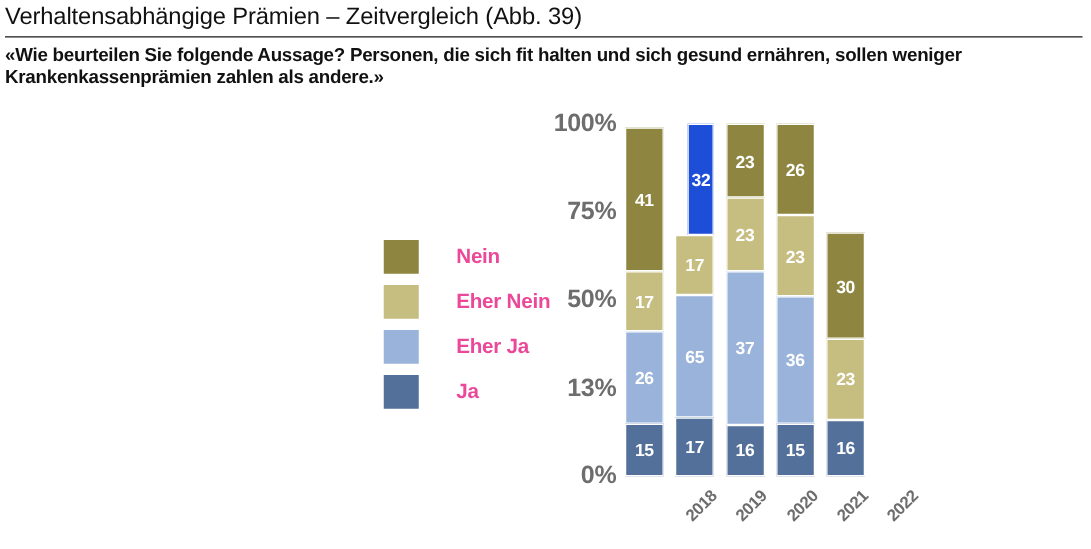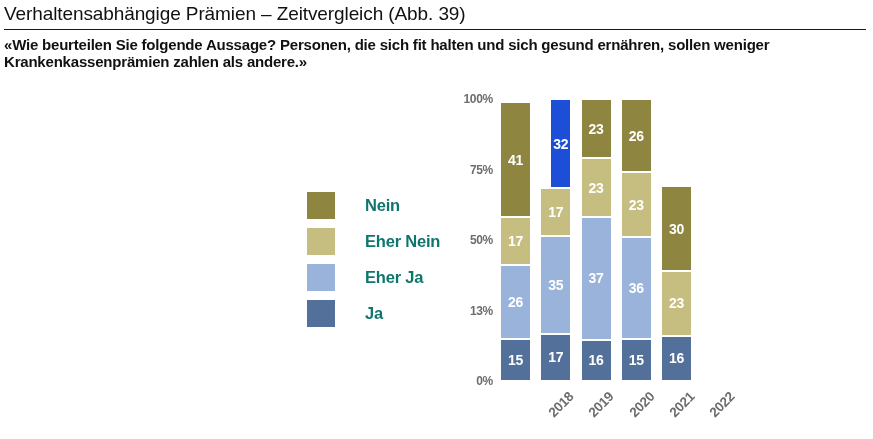--- a/index.html
+++ b/index.html
@@ -65,39 +65,39 @@
   }
   .legend-swatch {
     width: 28px;
     height: 27px;
     flex: none;
     box-sizing: border-box;
   }
   .legend-label {
     font-size: 16.5px;
     font-weight: 700;
-    color: #0f766e;
+    color: #ec4899;
     margin-left: 30px;
     white-space: nowrap;
     letter-spacing: -0.2px;
   }
 
   
   .yaxis {
     position: absolute;
     left: 441px;
     top: 0;
     width: 56px;
     height: 353px;
   }
   .ytick {
     position: absolute;
     right: 4px;
     transform: translateY(-50%);
-    font-size: 12px;
+    font-size: 20px;
     font-weight: 700;
     color: #6d6d6d;
     white-space: nowrap;
     letter-spacing: -0.3px;
   }
 
   
   .bars {
     position: absolute;
     left: 500px;
@@ -202,21 +202,21 @@
         </div>
       </div>
       <div class="bar-col">
         <div class="seg" style="background: #1d4ed8; height: 90.24px; margin-left: 10px;">
           <span>32</span>
         </div>
         <div class="seg" style="background: rgb(198, 189, 129); height: 47.94px;">
           <span>17</span>
         </div>
         <div class="seg" style="background: rgb(154, 179, 218); height: 98.7px;">
-          <span>35</span>
+          <span>65</span>
         </div>
         <div class="seg" style="background: rgb(82, 112, 153); height: 47.94px;">
           <span>17</span>
         </div>
       </div>
       <div class="bar-col">
         <div class="seg" style="background: rgb(142, 134, 64); height: 64.86px;">
           <span>23</span>
         </div>
         <div class="seg" style="background: rgb(198, 189, 129); height: 64.86px;">

